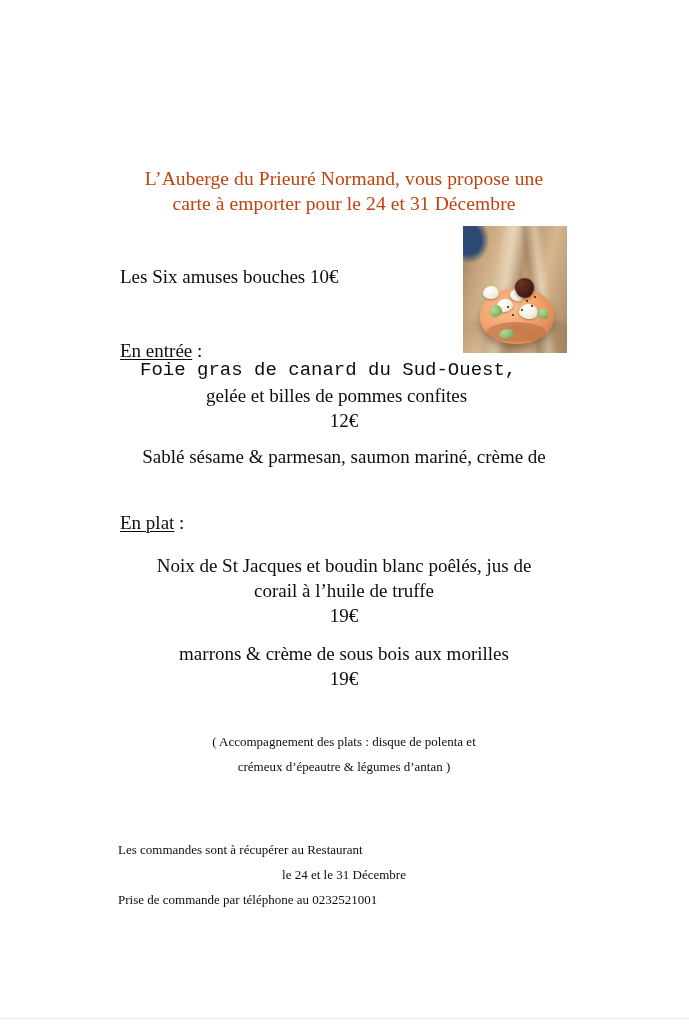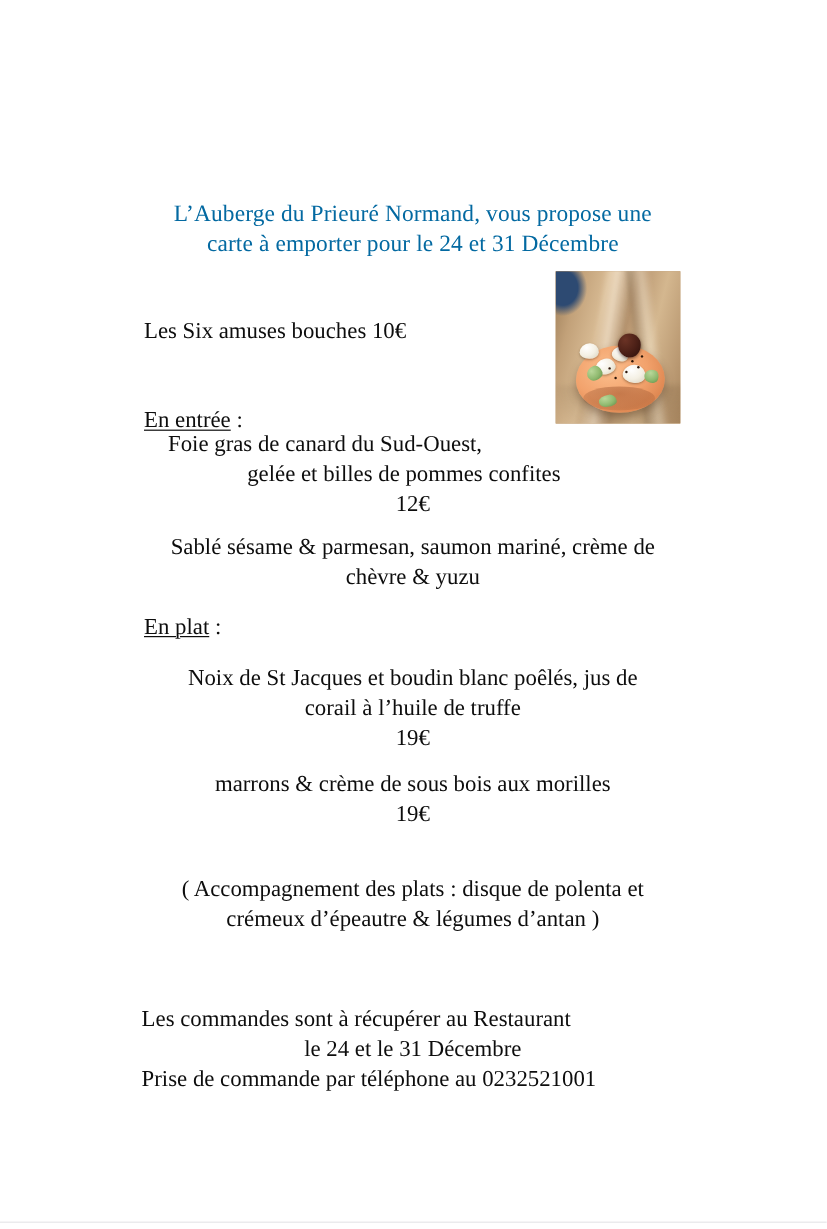--- a/index.html
+++ b/index.html
@@ -36,32 +36,32 @@
 
   
   .doc-title {
     margin: 0;
     padding: 0;
     position: absolute;
     left: 118px;
     top: 166px;
     width: 452px;
     text-align: center;
-    color: #0369a1;
+    color: #c2410c;
     font-size: 19.5px;
     line-height: 25px;
     font-weight: 400;
     letter-spacing: 0.1px;
   }
   .doc-title .l2 { display: block; }
 
   
   .block {
     position: absolute;
-    font-size: 19px;
+    font-size: 13px;
     line-height: 25px;
   }
 
   .left-line {
     left: 120px;
     width: 460px;
     text-align: left;
   }
 
   .centered {
@@ -191,21 +191,21 @@
   #entree-head  { top: 314px; margin-top: 24px; }
   #entree-1     { top: 358px; }
   #entree-2     { top: 444px; }
   #plat-head    { top: 510px; }
   #plat-1       { top: 553px; }
   #plat-2       { top: 641px; }
   #accompaniment{ top: 729px; }
   #pickup       { top: 789px; margin-top: 48px; }
 
   
-  .dish-ragged .line1 { display: block; text-align: left; padding-left: 22px; }
+  .dish-ragged .line1 { display: block; text-align: left; padding-left: 22px; font-family: Liberation Mono, monospace; }
   .dish-ragged .line2 { display: block; text-align: left; padding-left: 88px; }
 
   #amuse { font-size: 19px; margin-top: 16px; }
 
   .pickup-block .l1 { display: block; text-align: left; }
   .pickup-block .l2 { display: block; text-align: center; }
   .pickup-block .l3 { display: block; text-align: left; }
 </style>
 </head>
 <body>
@@ -245,21 +245,20 @@
   <div class="block section-head" id="entree-head"><span class="u">En entrée</span><span> :</span></div>
 
   <div class="block dish dish-ragged" id="entree-1">
     <span class="line line1">Foie gras de canard du Sud-Ouest,</span>
     <span class="line line2">gelée et billes de pommes confites</span>
     <span class="price">12€</span>
   </div>
 
   <div class="block dish" id="entree-2">
     <span class="line">Sablé sésame &amp; parmesan, saumon mariné, crème de</span>
-    <span class="line">chèvre &amp; yuzu</span>
   </div>
 
   <div class="block section-head" id="plat-head"><span class="u">En plat</span><span> :</span></div>
 
   <div class="block dish" id="plat-1">
     <span class="line">Noix de St Jacques et boudin blanc poêlés, jus de</span>
     <span class="line">corail à l’huile de truffe</span>
     <span class="price">19€</span>
   </div>
 

